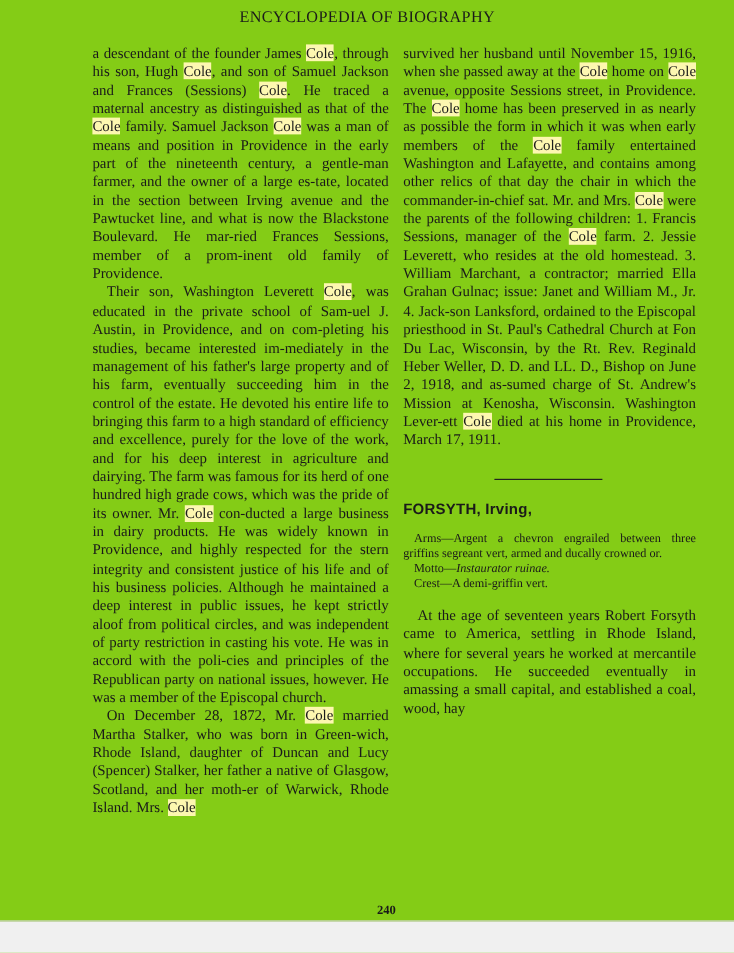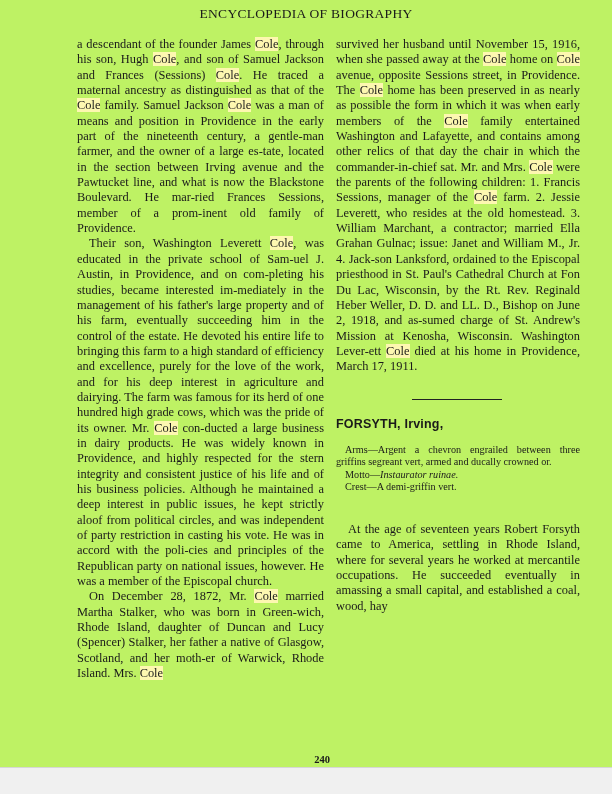--- a/index.html
+++ b/index.html
@@ -6,21 +6,21 @@
     body {
       width: 612px; height: 794px; overflow: hidden;
       background: #f0f0f0;
       font-family: "Liberation Serif", "DejaVu Serif", serif;
       color: #1a1a1a;
       position: relative;
     }
     .page {
       position: absolute; left: 0; top: 0;
       width: 612px; height: 767px;
-      background: #bef264;
+      background: #84cc16;
       border-bottom: 1px solid #d6d6d6;
     }
     .running-head {
       position: absolute; left: 0; width: 612px; top: 6px;
       text-align: center; font-size: 13.5px; letter-spacing: 0.3px;
     }
     .col {
       position: absolute; top: 37px;
       font-size: 12.4px; line-height: 15.35px;
       text-align: justify;
@@ -29,21 +29,21 @@
     .col.right { left: 336px; width: 244px; }
     .col p { margin: 0; }
     .indent { text-indent: 12px; }
     .hl { background: #fdf7b0; }
     .rule {
       width: 90px; height: 0; border-top: 1px solid #222;
       margin: 24px 0 17px 76px;
     }
     .entry-title { font-family: "Liberation Sans", "DejaVu Sans", sans-serif; font-weight: bold; font-size: 12.5px; letter-spacing: 0.2px; margin: 0; }
     .entry-sub { text-align: center; font-family: "Liberation Sans", "DejaVu Sans", sans-serif; font-weight: bold; font-size: 8.2px; margin: 9px 0 9px 0; letter-spacing: 0.2px;}
-    .arms { font-size: 10.2px; line-height: 12.5px; margin: 12px 0 16px 0; text-align: justify; }
+    .arms { font-size: 10.2px; line-height: 12.5px; margin: 12px 0 0 0; text-align: justify; }
     .arms .ind { text-indent: 9px; }
     .arms .line { padding-left: 9px; }
     .motto-val { font-style: italic; }
     .gap { height: 12px; }
     .page-number {
       position: absolute; left: 16px; width: 612px; top: 754px;
       text-align: center; font-weight: bold; font-size: 10.5px;
     }
   </style>
 </head>

